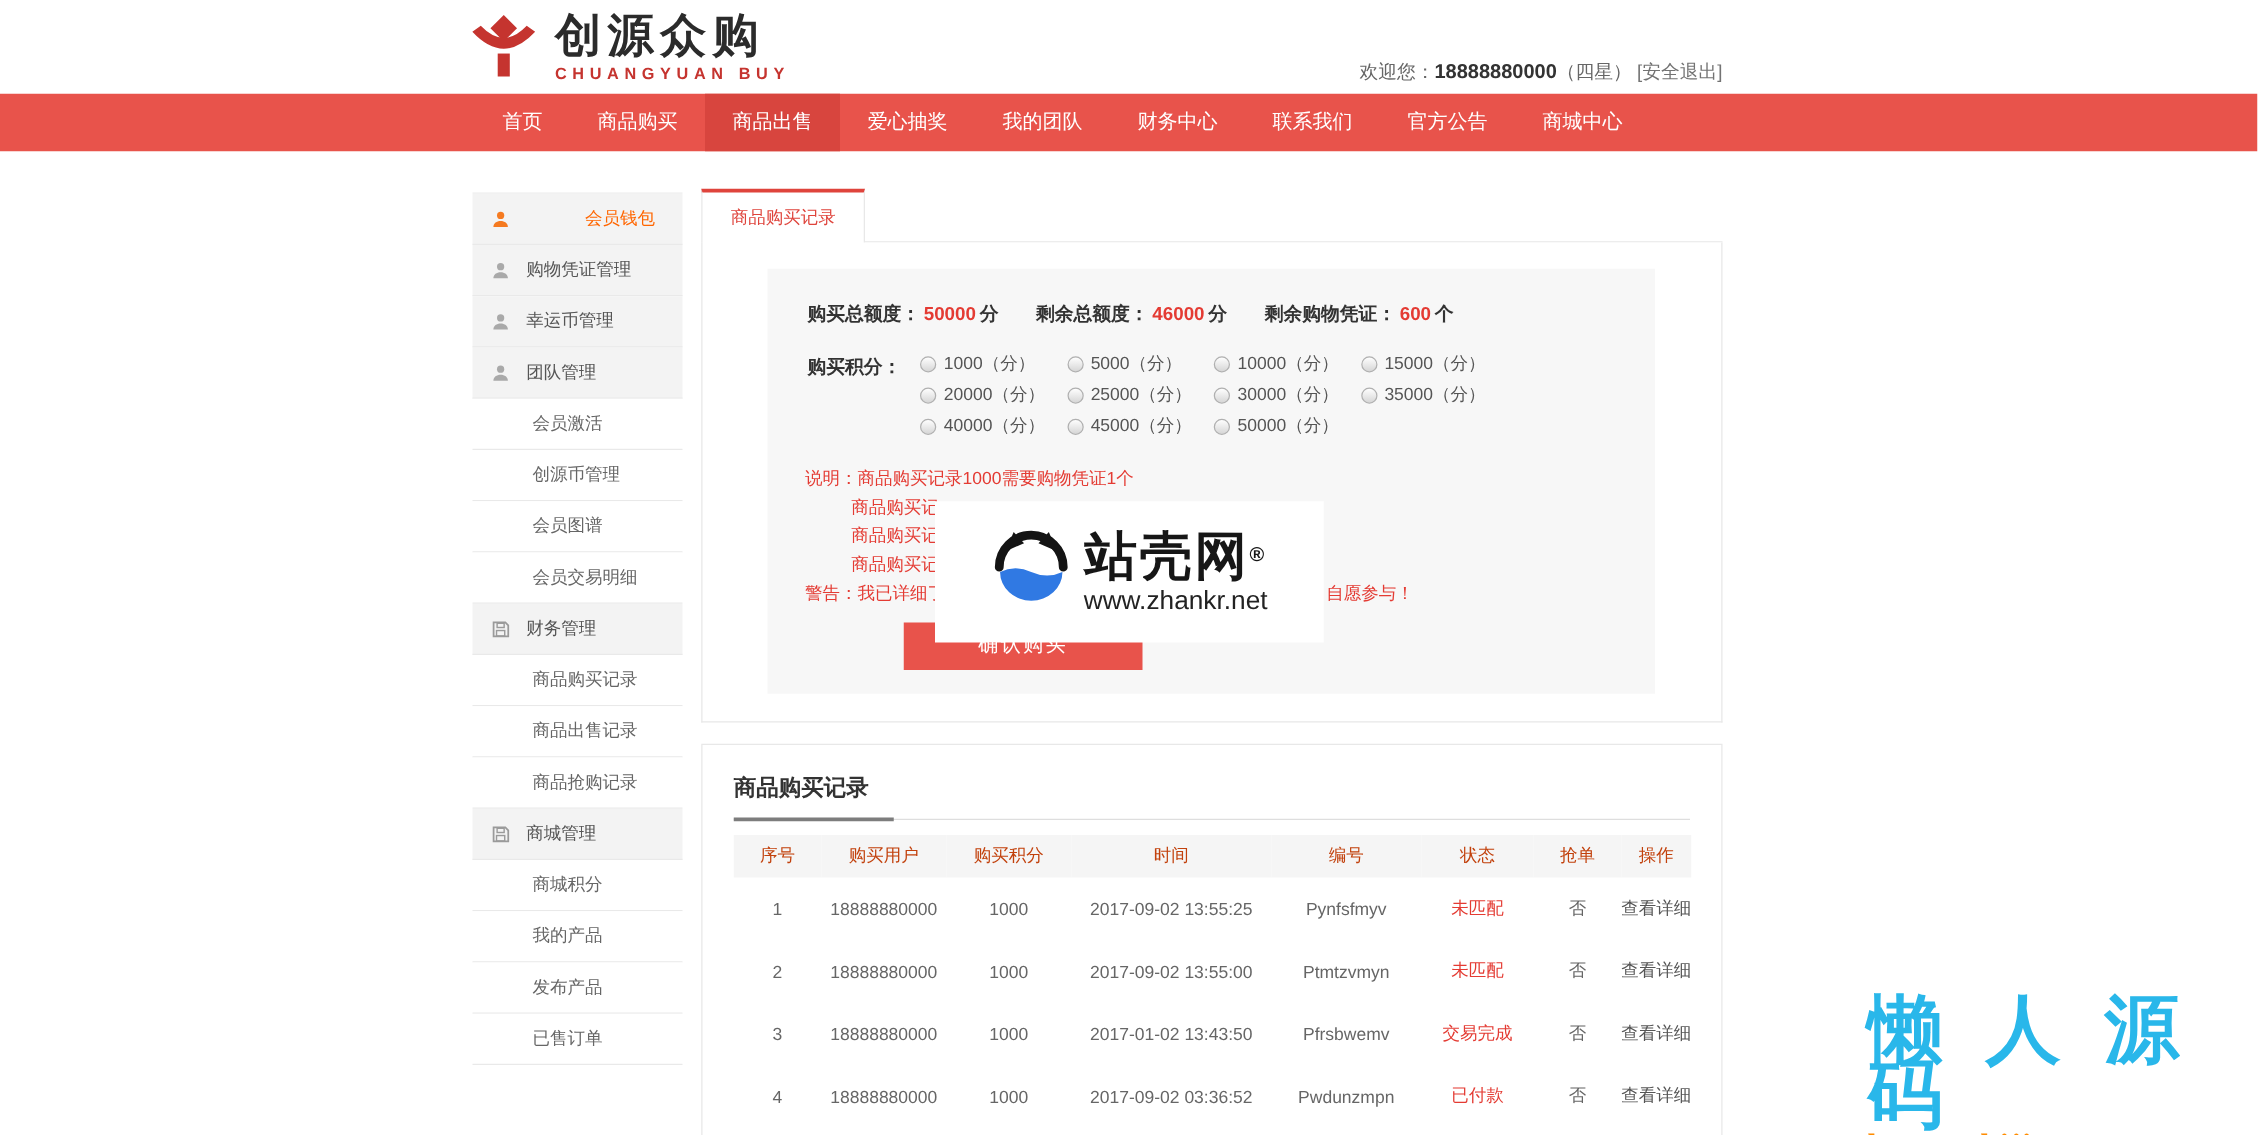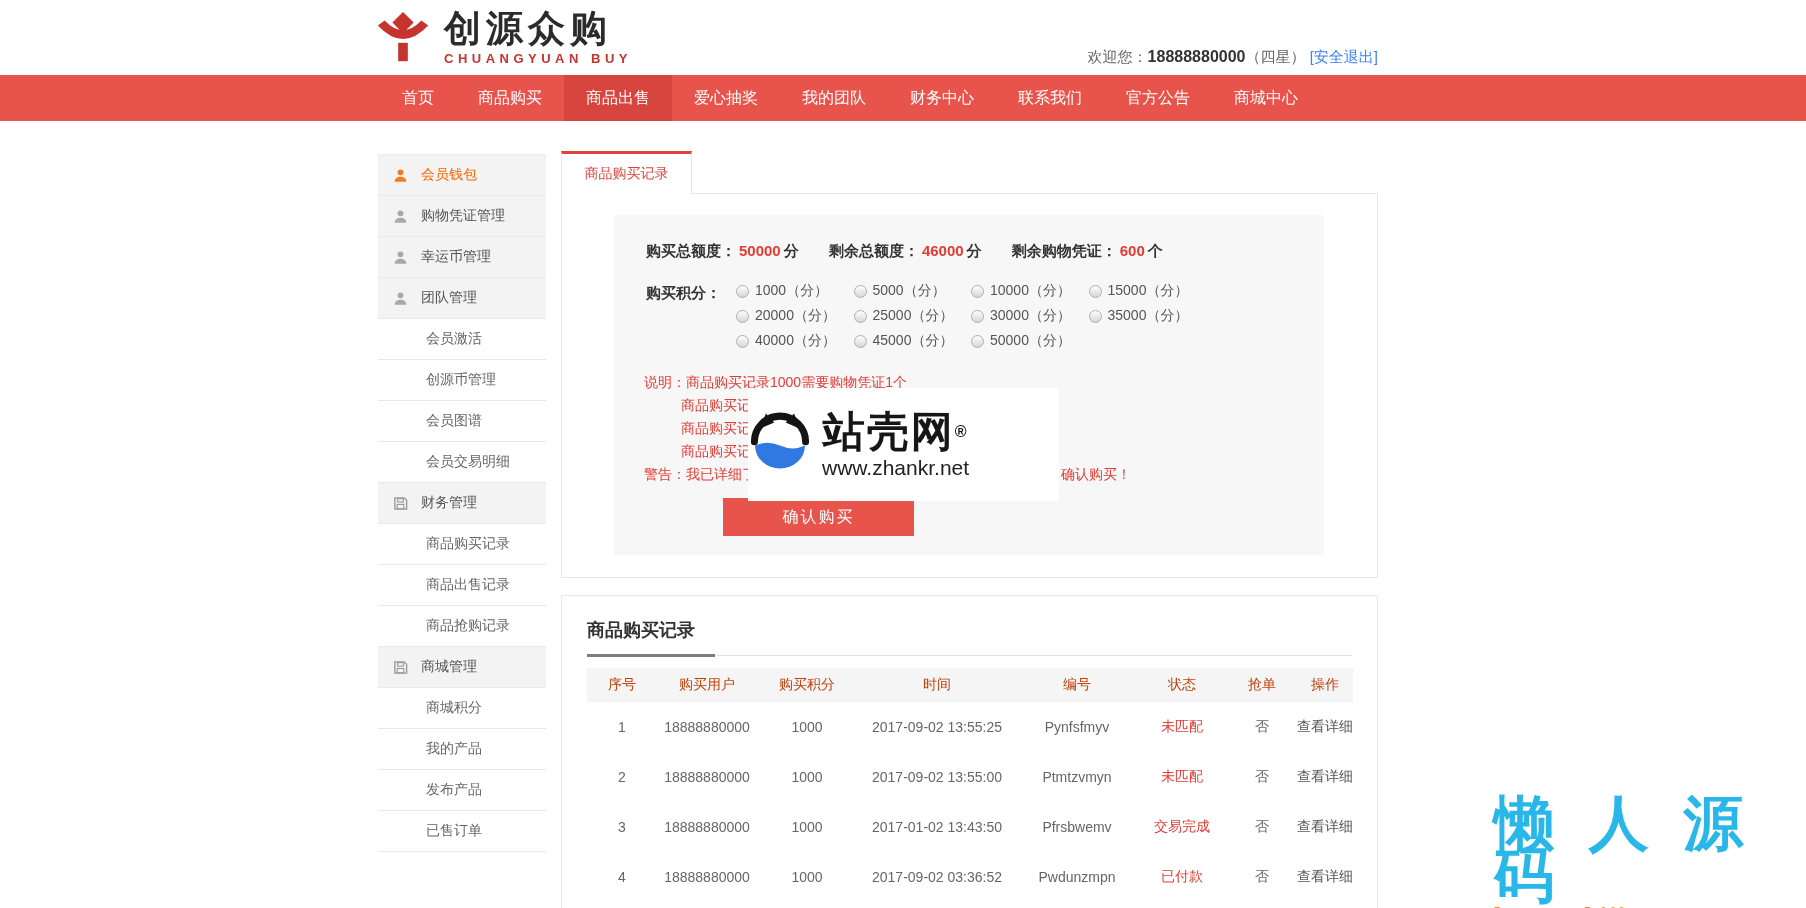--- a/index.html
+++ b/index.html
@@ -8,35 +8,35 @@
   body { position:relative; }
 
   
   .header { position:absolute; top:0; left:0; width:1806px; height:75px; background:#fff; }
   .logo { position:absolute; left:374px; top:9px; display:flex; cursor:pointer; }
   .logo-txt { margin-left:12px; }
   .logo-cn { font-size:37px; font-weight:bold; color:#2b2b2b; letter-spacing:5px; line-height:40px; }
   .logo-en { font-size:13px; font-weight:bold; color:#c5342f; letter-spacing:4.5px; margin-top:2px; }
   .welcome { position:absolute; top:48px; right:428px; font-size:15px; color:#666; }
   .welcome b { color:#333; font-size:16px; }
-  .logout { color:#3b82f6; cursor:pointer; }
+  .logout { color:#737373; cursor:pointer; }
 
   
   .nav { position:absolute; top:75px; left:0; width:1806px; height:46px; background:#e8534b;
     display:flex; padding-left:380px; }
   .nav-item { height:46px; line-height:46px; padding:0 22px; color:#fff; font-size:16px; cursor:pointer; }
   .nav-item.active { background:#d8453e; }
 
   
   .sidebar { position:absolute; left:378px; top:154px; width:168px; border-top:1px solid #ececec; }
   .side-item { height:41px; border-bottom:1px solid #e9e9e9; background:#f3f3f3;
     display:flex; align-items:center; padding-left:15px; font-size:14px; color:#555; cursor:pointer; }
   .side-item .ic { width:15px; height:15px; margin-right:13px; display:inline-flex; }
   .side-item.sub { background:#fff; padding-left:48px; color:#666; }
-  .side-item.active { color:#ff6600; }
+  .side-item.active { color:#ff6600;gap:47px; }
 
   
   .panel { position:absolute; left:561px; top:151px; width:817px; }
   .tab-row { height:43px; border-bottom:1px solid #e8e8e8; position:relative; background:#fff; }
   .tab { position:absolute; left:0; top:0; width:131px; height:44px; background:#fff;
     border:1px solid #e8e8e8; border-top:3px solid #df443c; border-bottom:1px solid #fff;
     line-height:39px; text-align:center; color:#df443c; font-size:14px; cursor:pointer; }
   .panel-body { border:1px solid #e8e8e8; border-top:none; height:384px; background:#fff; position:relative; }
   .form-box { position:absolute; left:52px; top:21px; width:710px; height:340px; background:#f7f7f7; }
   .balance { padding:27px 0 0 32px; font-size:15px; color:#333; font-weight:bold; }
@@ -67,22 +67,22 @@
   table.rec { margin:12px 25px 0; width:766px; border-collapse:collapse; font-size:14px; color:#666; }
   table.rec th { background:#f5f5f5; height:34px; font-weight:normal; color:#c2410c; }
   table.rec td { height:50px; text-align:center; }
   table.rec th { text-align:center; }
   .c0{width:70px} .c1{width:100px} .c2{width:100px} .c3{width:160px}
   .c4{width:120px} .c5{width:90px} .c6{width:70px} .c7{width:56px}
   .status-red { color:#e43b33; }
   .detail-link { color:#555; cursor:pointer; }
 
   
-  .wm-zhankr { position:absolute; left:748px; top:388px; width:311px; height:113px;
-    background:#fff; z-index:50; display:flex; align-items:center; }
+  .wm-zhankr { position:absolute; left:748px; top:401px; width:311px; height:113px;
+    background:#fff; z-index:50; display:flex; align-items:center; justify-content:center; }
   .zk-right { margin-left:10px; text-align:center; }
   .zk-brand { font-size:42px; font-weight:bold; color:#161616; line-height:44px; letter-spacing:2px; }
   .zk-reg { font-size:16px; vertical-align:top; color:#161616; }
   .zk-url { font-size:21px; color:#222; margin-top:2px; }
   .wm-lanren { position:absolute; left:1494px; top:798px; z-index:50; }
   .lr-cn { font-size:60px; font-weight:bold; color:#29b7ea; letter-spacing:9px; line-height:52px; }
   .lr-url { font-size:26px; font-weight:bold; color:#ff8c00; letter-spacing:1px;
     font-family:"Liberation Serif","DejaVu Serif",serif; }
 </style>
 </head>
@@ -272,21 +272,21 @@
             </label>
         </div>
       </div>
       <div class="notes">
         <div>说明：商品购买记录1000需要购物凭证1个</div>
         <div class="note-indent">商品购买记</div>
         <div class="note-indent">商品购买记</div>
         <div class="note-indent">商品购买记</div>
         <div class="warn-line">
           <span>警告：我已详细了</span>
-          <span class="warn-right">确认购买！</span>
+          <span class="warn-right">自愿参与！</span>
         </div>
       </div>
       <div class="confirm-btn">确认购买</div>
     </div>
   </div>
 </div>
 
 <div class="records">
   <div class="records-title">商品购买记录</div>
   <table class="rec">

